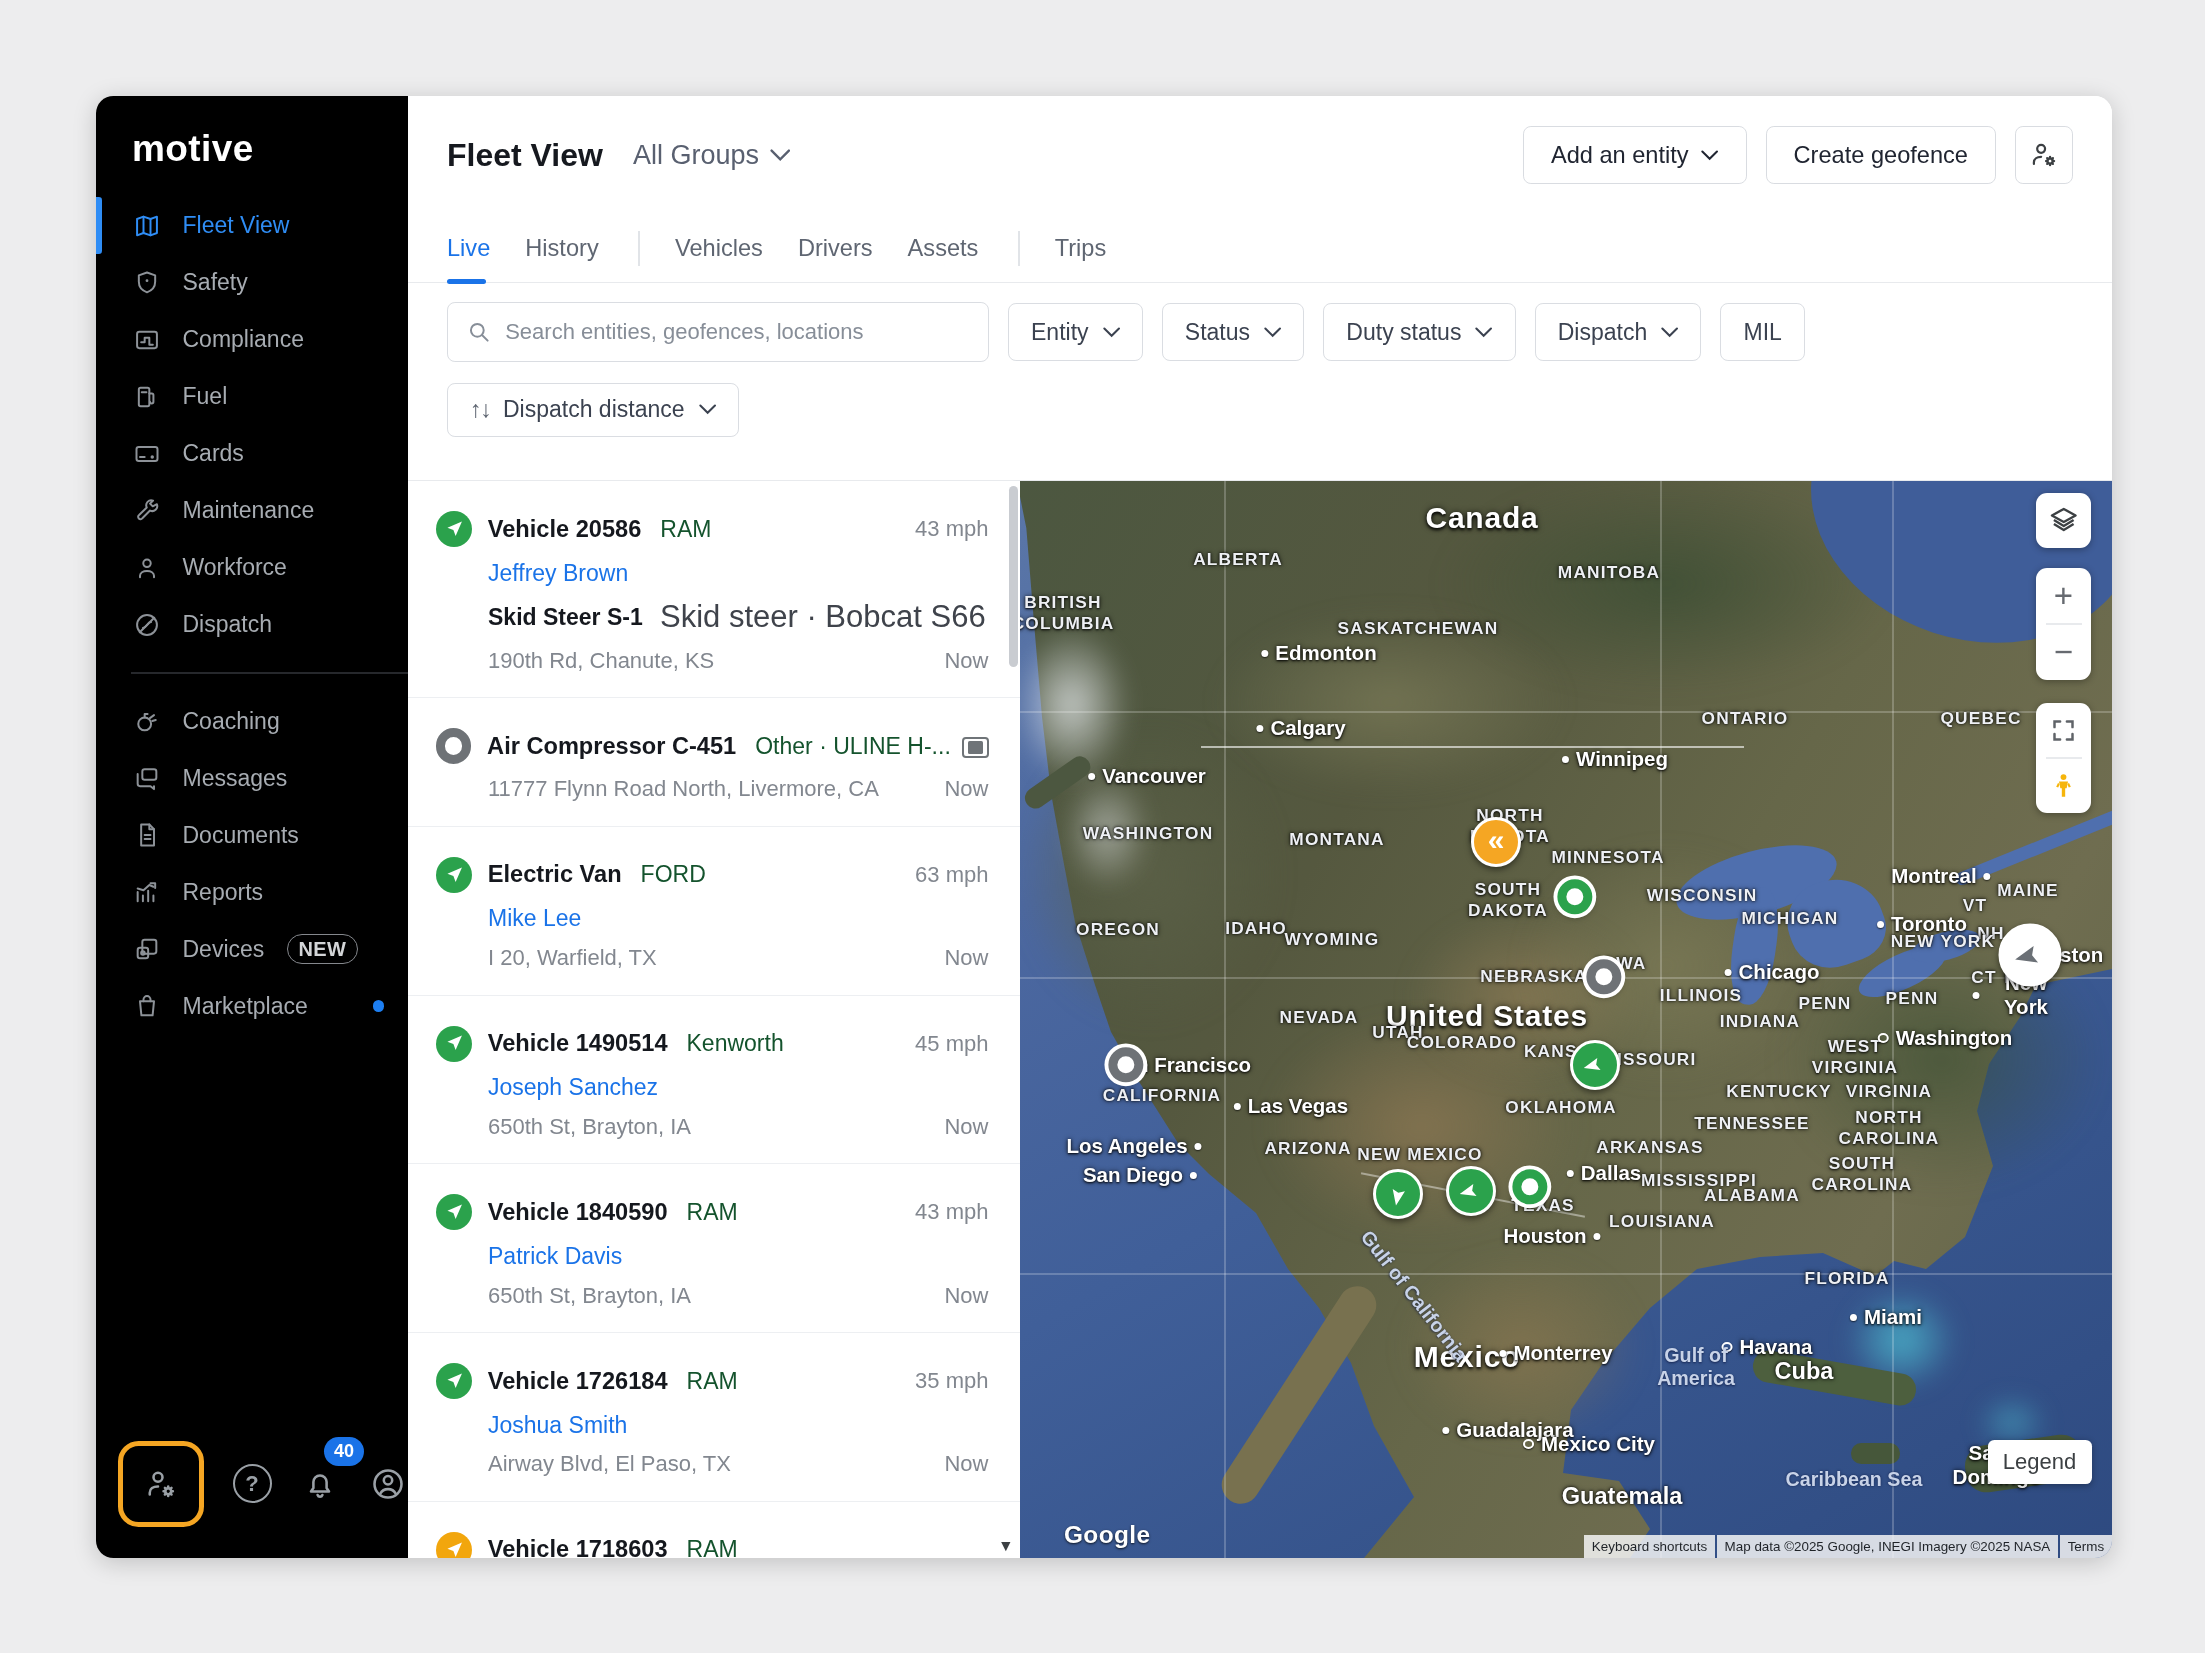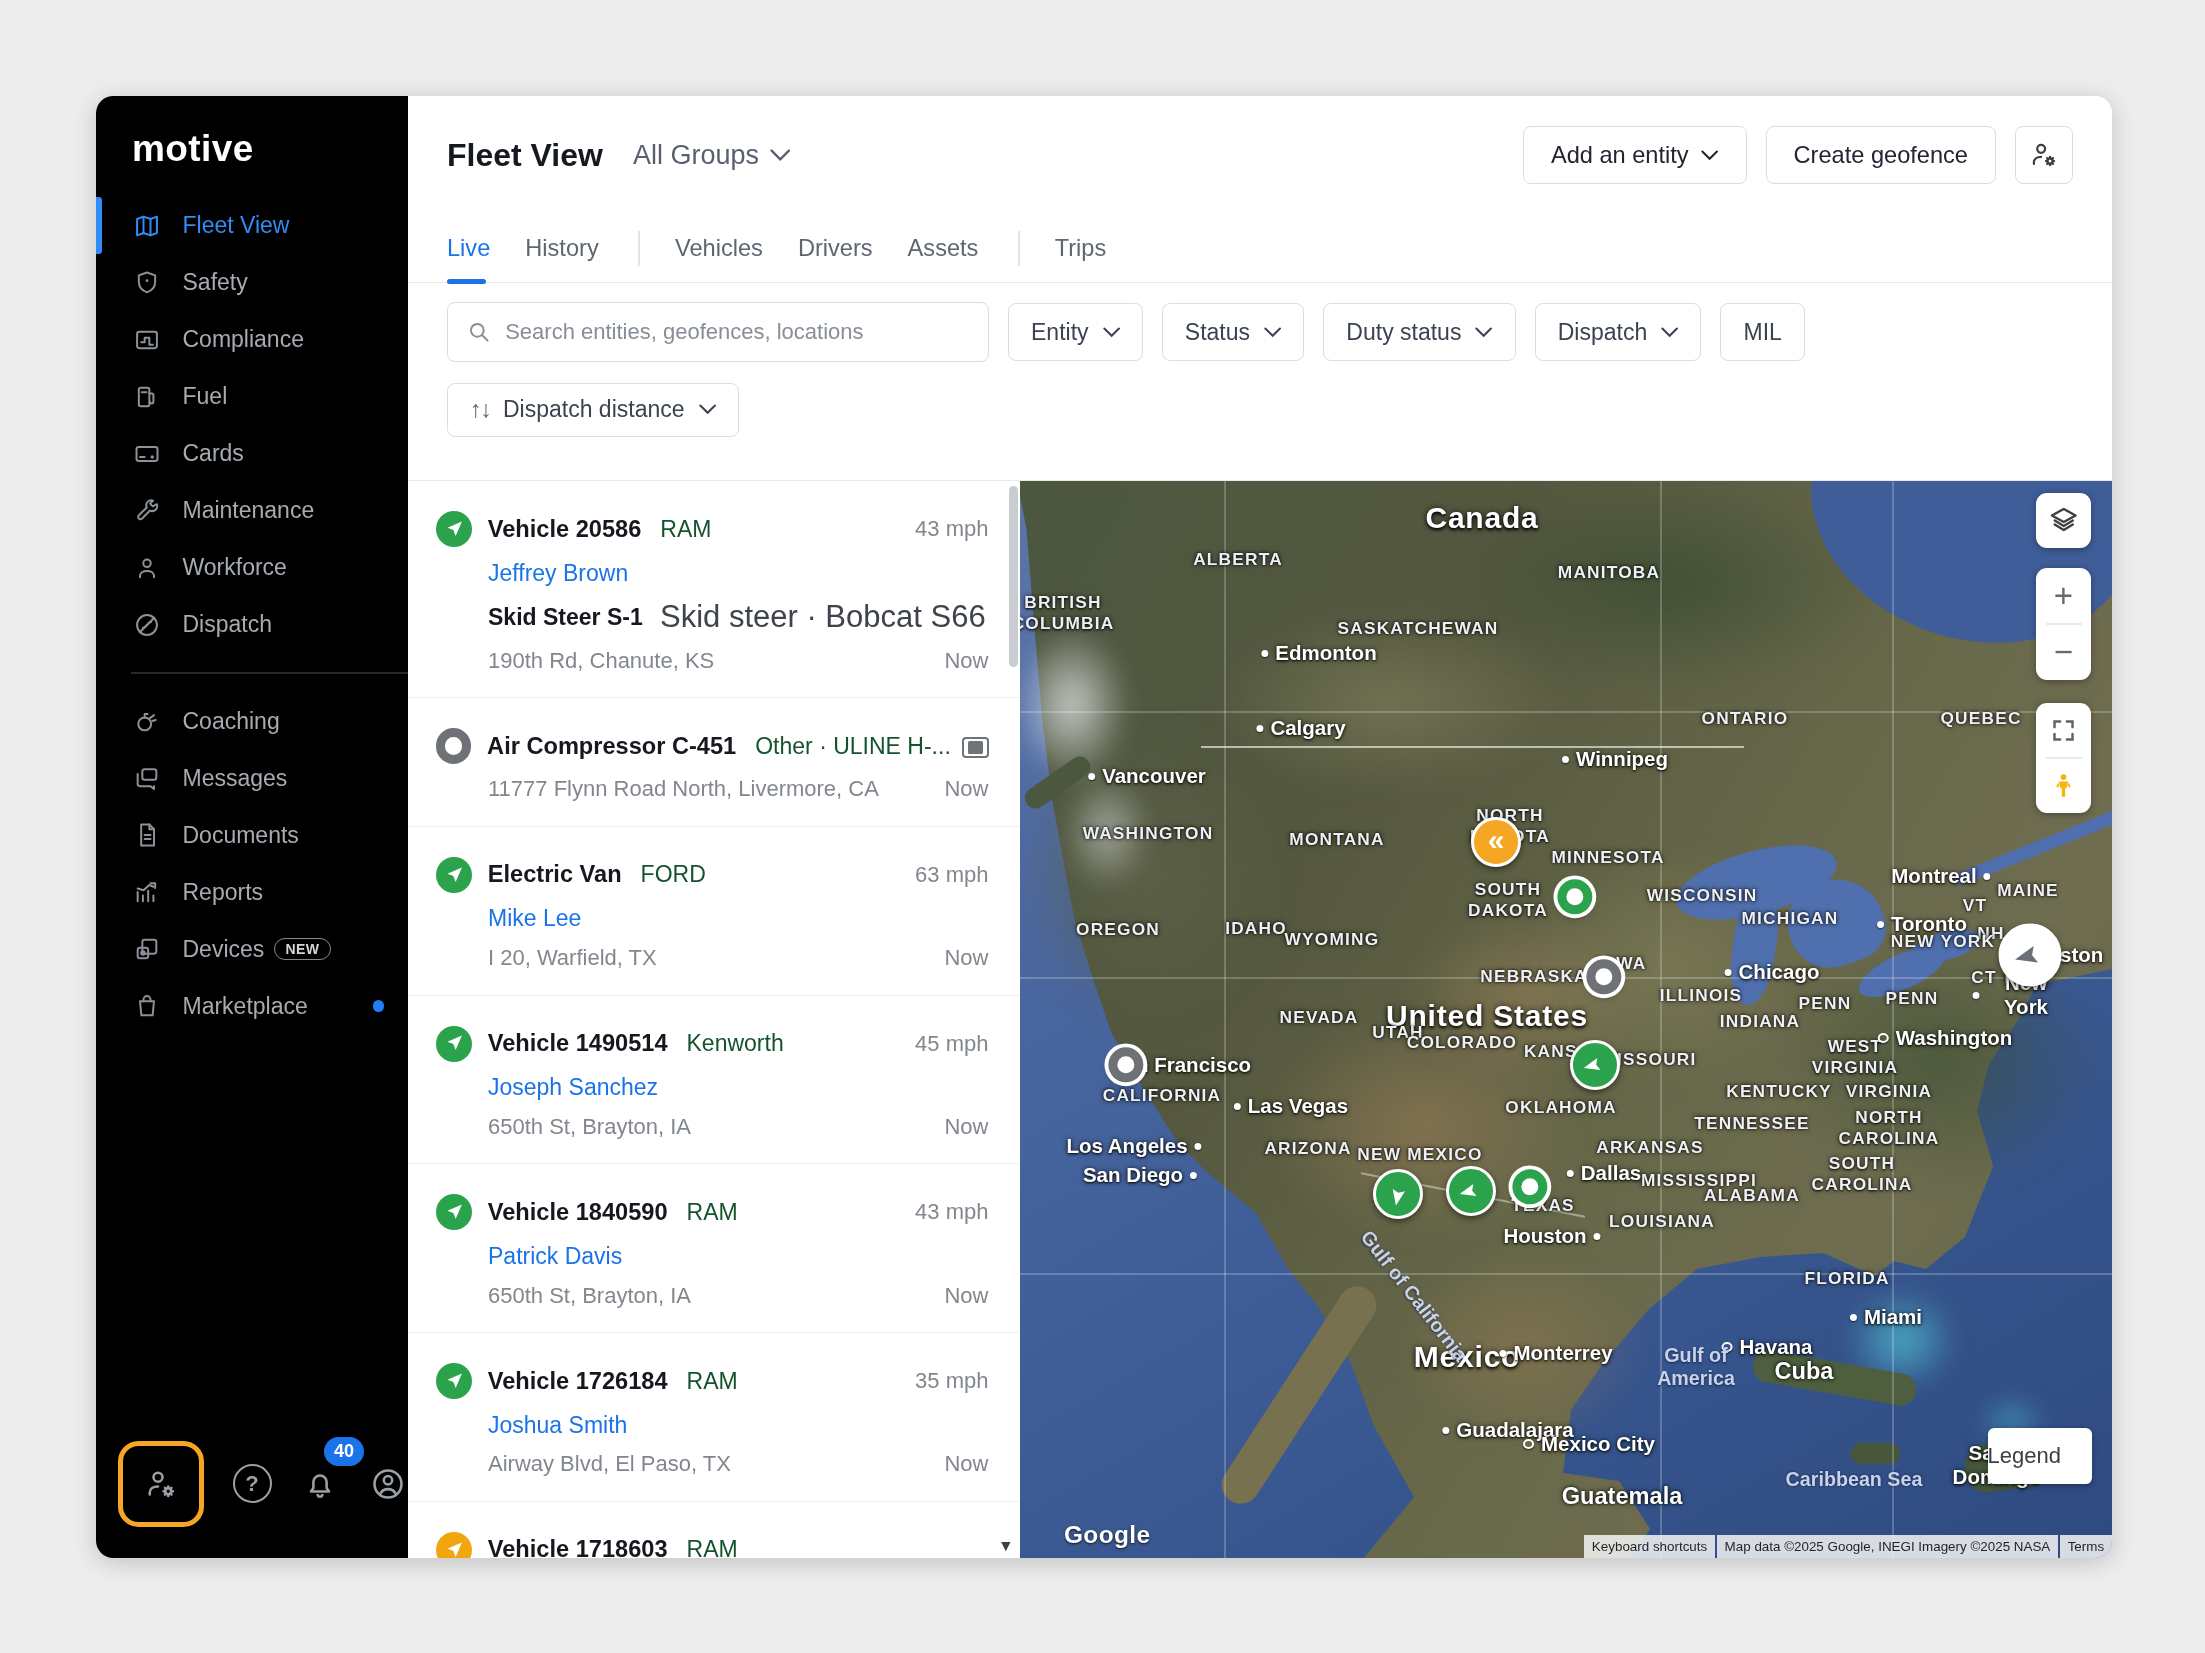--- a/index.html
+++ b/index.html
@@ -9,21 +9,21 @@
   
   .sidebar{position:absolute;left:0;top:0;width:312px;height:100%;background:#000000;}
   .logo{position:absolute;left:36px;top:31.5px;color:#fff;font-size:37px;font-weight:700;letter-spacing:0.4px;text-transform:lowercase;}
   .nav{position:absolute;left:0;top:101px;right:0;}
   .nav-item{position:relative;display:flex;align-items:center;height:57px;padding:0 23.6px 0 36px;color:#a7acb2;font-size:23px;cursor:pointer;}
   .nav-item .nico{width:30px;height:30px;margin-right:20.5px;display:flex;align-items:center;justify-content:center;color:#8d9298;flex:0 0 30px;}
   .nav-item.active{color:#2f8df5;}
   .nav-item.active .nico{color:#2f8df5;}
   .active-bar{position:absolute;left:0;top:0;width:5.5px;height:57px;background:#2f8df5;border-radius:0 3.2px 3.2px 0;}
   .nav-divider{height:1.6px;background:#26282c;margin:19px 0 19px 35px;}
-  .new-badge{margin-left:10px;border:1.6px solid #85888d;color:#d3d5d7;font-size:14px;font-weight:700;padding:2.4px 10.2px;border-radius:787px;letter-spacing:0.4px;}
+  .new-badge{margin-left:23px;border:1.6px solid #85888d;color:#d3d5d7;font-size:20px;font-weight:700;padding:2.4px 10.2px;border-radius:787px;letter-spacing:0.4px;}
   .nav-dot{margin-left:auto;width:11.8px;height:11.8px;border-radius:50%;background:#1d7ff2;}
   .side-footer{position:absolute;left:22px;bottom:31.5px;display:flex;align-items:center;}
   .foot-slot{position:relative;width:68px;height:68px;display:flex;align-items:center;justify-content:center;color:#9aa0a6;}
   .hl-box{width:76px;height:76px;border:5.5px solid #f5a623;border-radius:20.5px;display:flex;align-items:center;justify-content:center;margin-right:14px;}
   .badge-40{position:absolute;top:-12.6px;right:-9.5px;background:#1a73e8;color:#fff;font-size:18px;font-weight:700;padding:3.9px 9.5px;border-radius:787px;}
   .q-circle{width:35px;height:35px;border:2.4px solid #9aa0a6;border-radius:50%;display:flex;align-items:center;justify-content:center;font-size:22px;font-weight:700;color:#9aa0a6;}
 
   
   .main{position:absolute;left:312px;top:0;right:0;bottom:0;background:#fff;}
   .hdr{display:flex;align-items:center;height:118px;padding:0 39px;}
@@ -103,21 +103,21 @@
   .marker{position:absolute;transform:translate(-50%,-50%);display:flex;align-items:center;justify-content:center;pointer-events:auto;cursor:pointer;}
   .mk-ring{width:17.3px;height:17.3px;border-radius:50%;background:#fff;border-width:9.5px;border-style:solid;box-shadow:0 0 0 3.9px #fff,0 2.4px 6.3px rgba(0,0,0,.5);}
   .mk-round{width:44px;height:44px;border-radius:50%;border:3.9px solid #fff;box-shadow:0 2.4px 6.3px rgba(0,0,0,.5);display:flex;align-items:center;justify-content:center;}
   .mk-round.big{width:57px;height:57px;}
   .mk-chev{color:#fff;font-size:30px;font-weight:700;line-height:1;position:relative;top:-2.4px;}
 
   .ctl{position:absolute;background:#fff;border-radius:11px;box-shadow:0 1.6px 7.9px rgba(0,0,0,.3);color:#5f6368;display:flex;align-items:center;justify-content:center;pointer-events:auto;cursor:pointer;}
   .ctl-stack{flex-direction:column;padding:0;}
   .ctl-btn{width:55px;height:55px;display:flex;align-items:center;justify-content:center;font-size:33px;color:#666a70;}
   .ctl-sep{width:36px;height:1.6px;background:#e8eaed;}
-  .legend-btn{position:absolute;right:20.5px;bottom:74px;width:104px;height:56px;background:#fff;border-radius:6.3px;box-shadow:0 1.6px 6.3px rgba(0,0,0,.3);display:flex;align-items:center;justify-content:flex-start;font-size:22px;color:#3c4043;pointer-events:auto;cursor:pointer;}
+  .legend-btn{position:absolute;right:20.5px;bottom:74px;width:104px;height:44px;background:#fff;border-radius:6.3px;box-shadow:0 1.6px 6.3px rgba(0,0,0,.3);display:flex;align-items:center;justify-content:center;font-size:22px;color:#3c4043;pointer-events:auto;cursor:pointer;}
   .google{position:absolute;left:44px;bottom:9.5px;color:#fff;font-size:24.4px;font-weight:700;letter-spacing:0.4px;text-shadow:0 0.8px 2.4px rgba(0,0,0,.8);}
   .attr{position:absolute;right:0;bottom:0;display:flex;pointer-events:auto;}
   .attr span{background:rgba(245,245,245,.85);color:#1f2328;font-size:13.4px;padding:3.9px 7.9px;margin-left:1.6px;white-space:nowrap;}
 </style>
 </head>
 <body>
 
 <div class="stage">
   <div class="app">
 

